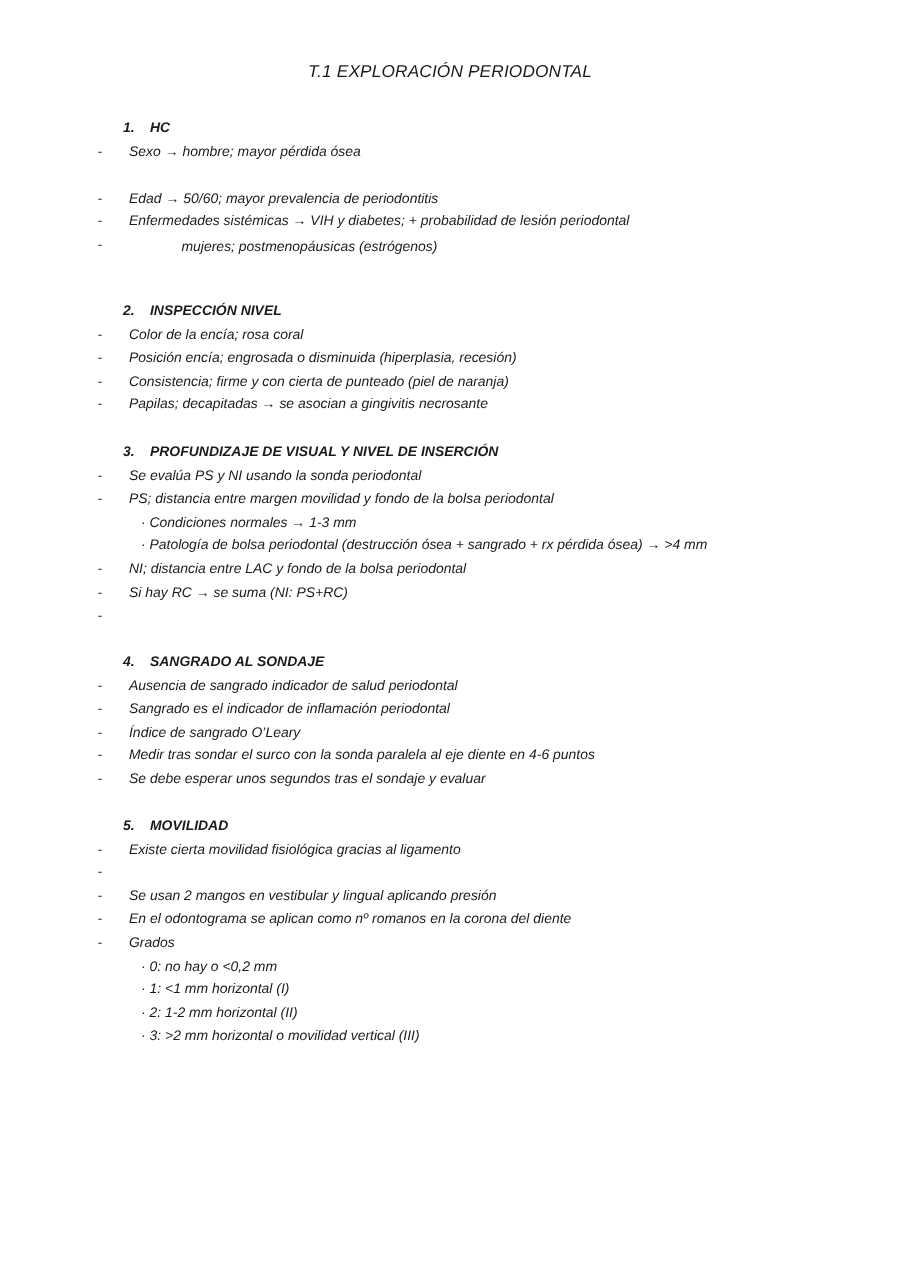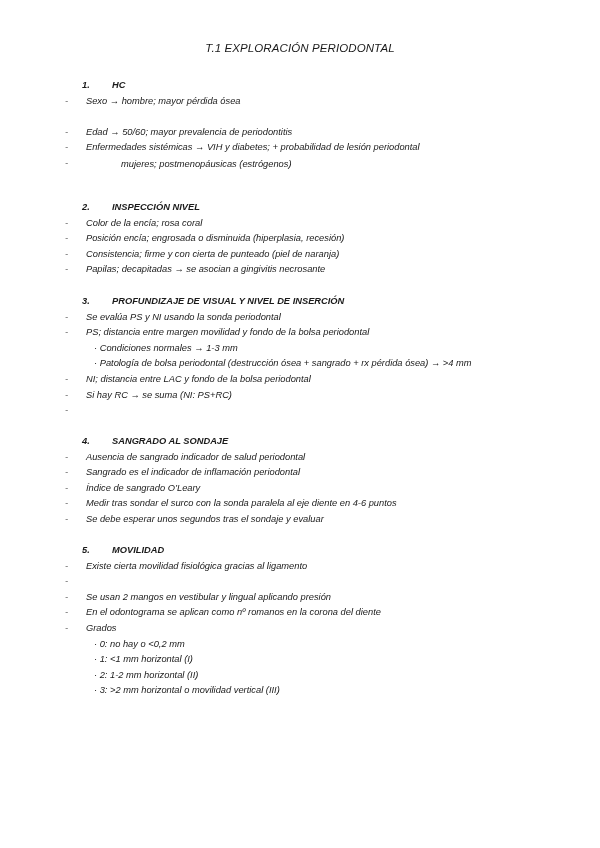--- a/index.html
+++ b/index.html
@@ -47,21 +47,20 @@
       font-weight: bold;
       font-size: 9.3px;
     }
     .heading .num {
       position: absolute;
       left: 82px;
     }
     .heading .label {
       position: absolute;
       left: 100px;
-      margin-left: 12px;
     }
     .dash {
       position: absolute;
       left: 65px;
     }
     .text {
       position: absolute;
       left: 86px;
     }
     .cont {

